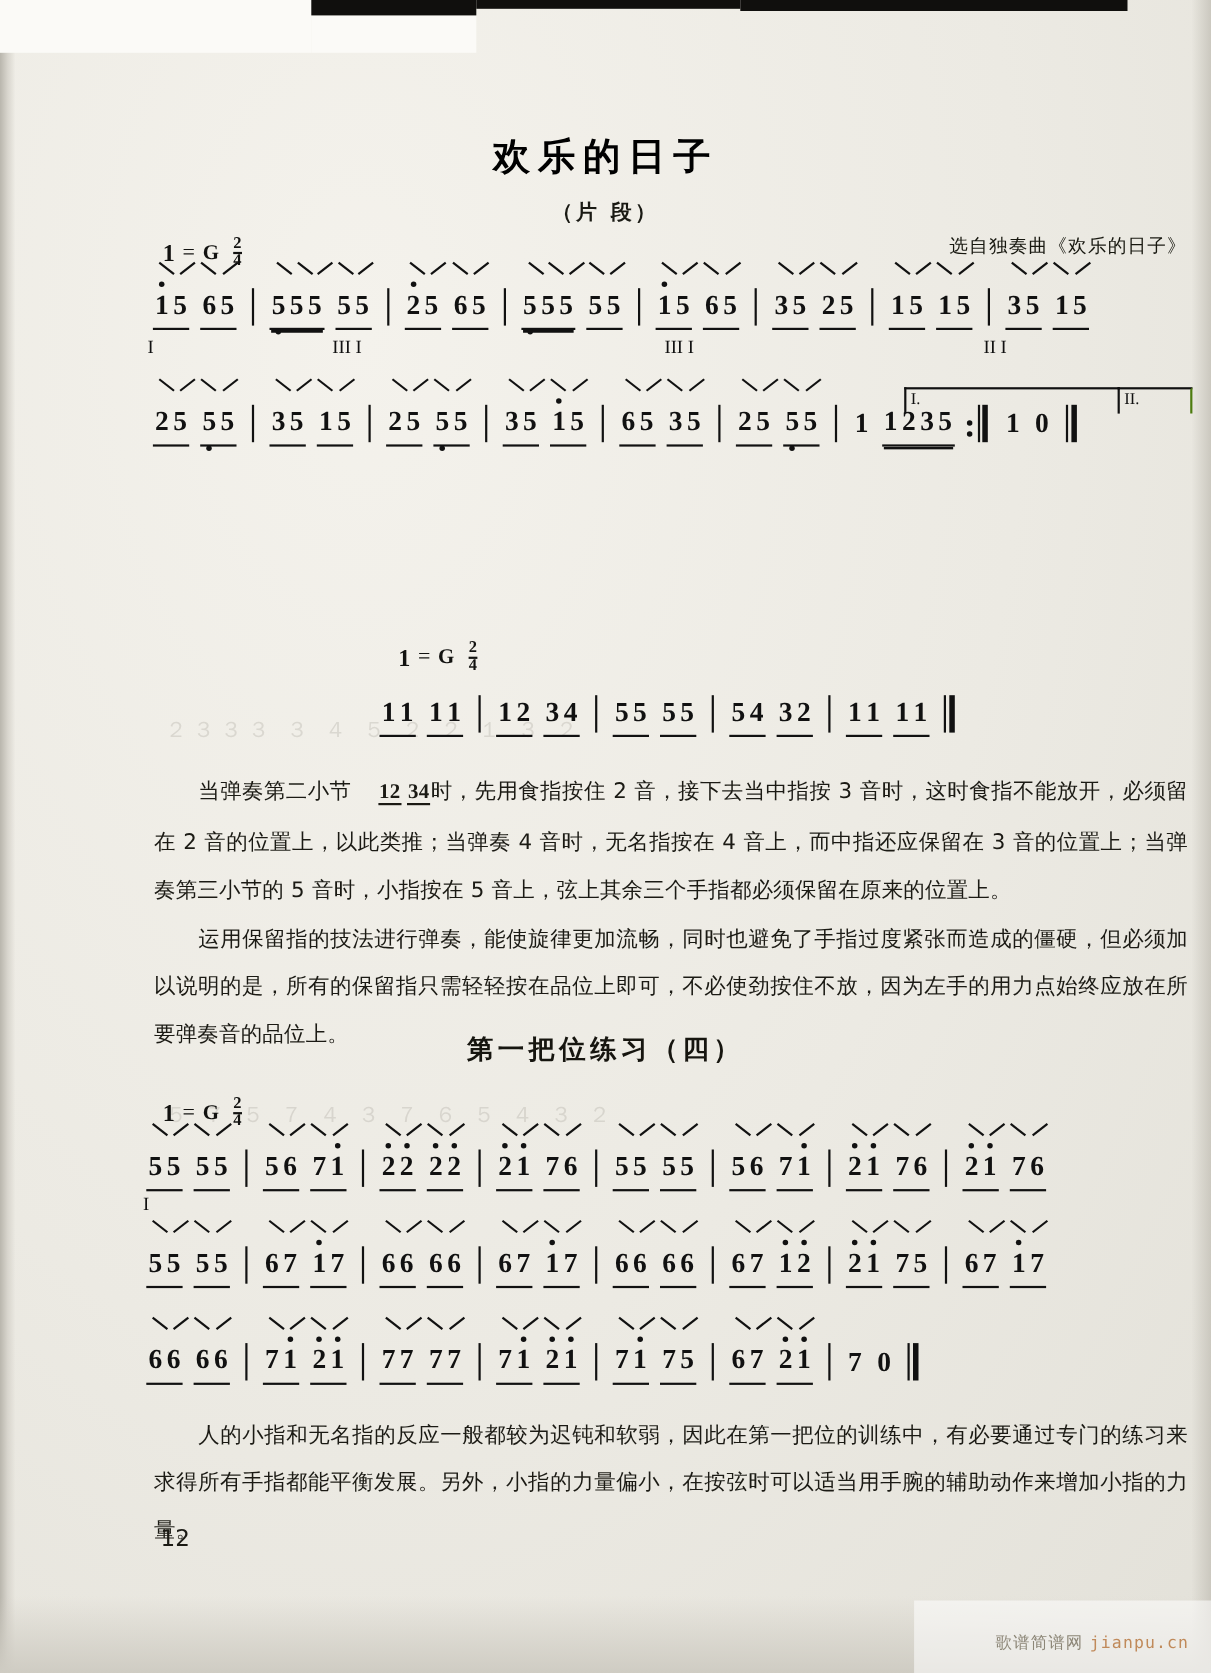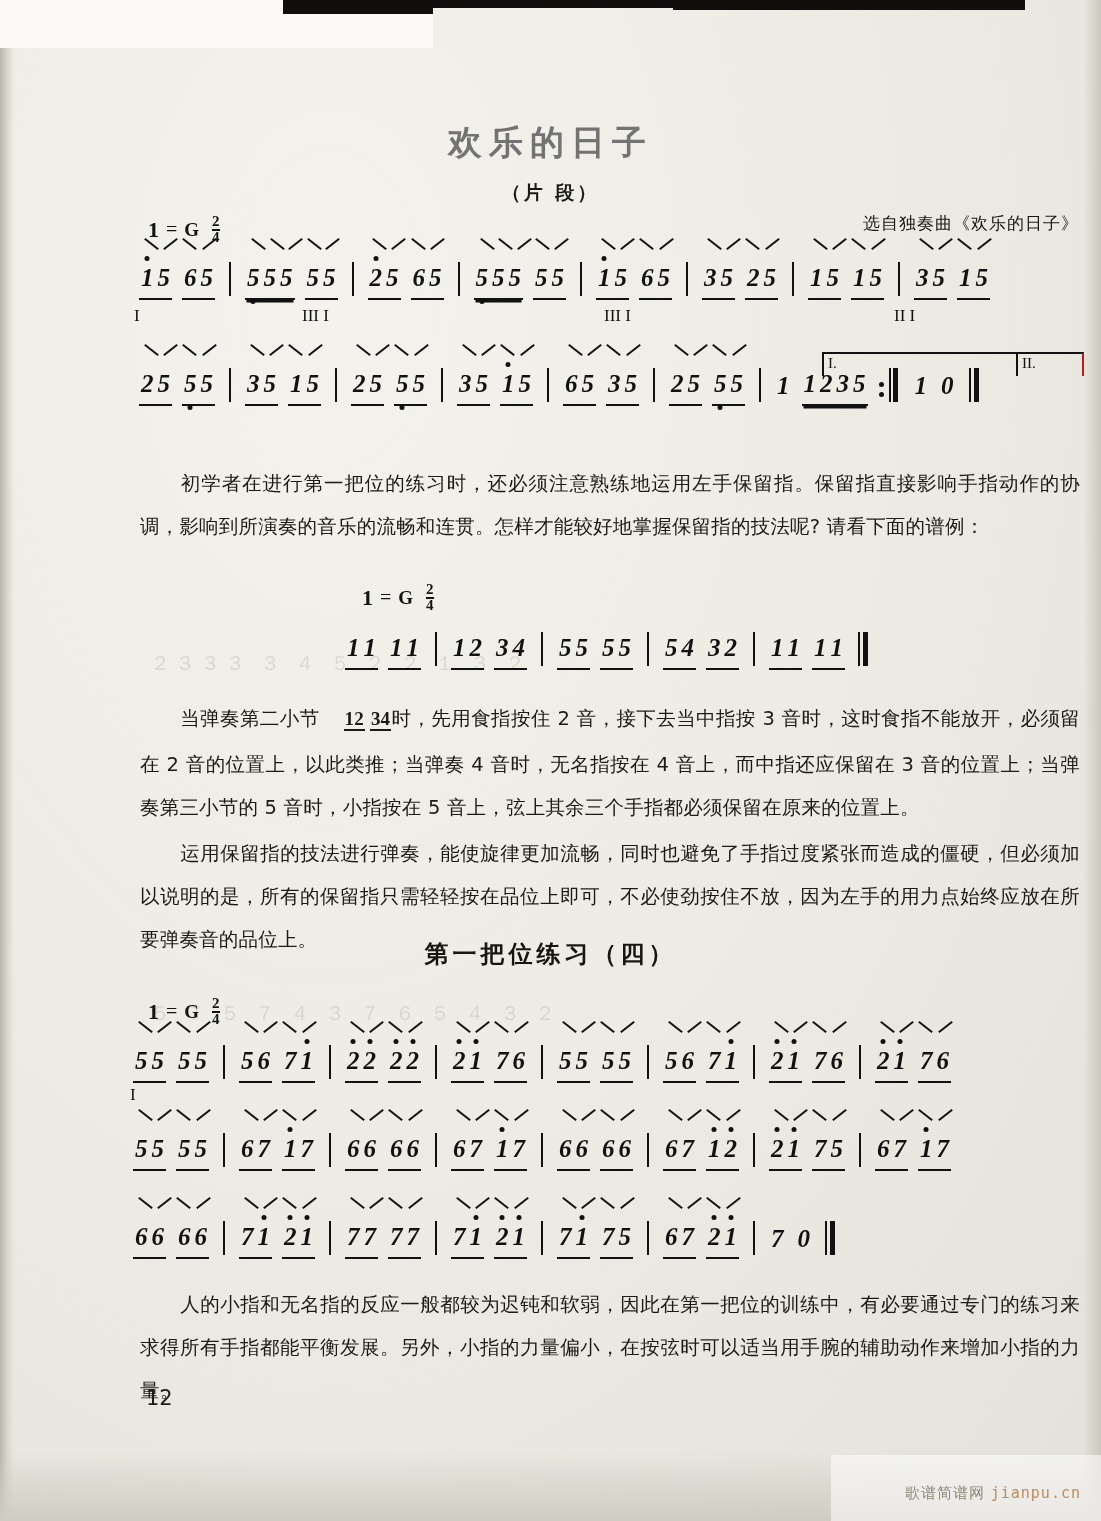--- a/index.html
+++ b/index.html
@@ -29,21 +29,21 @@
   .tb3{left:673px;width:352px;height:10px;}
   .topwhite{position:absolute;top:0;left:0;width:283px;height:48px;background:#fbfaf7;}
   .topwhite2{position:absolute;top:14px;left:283px;width:150px;height:34px;background:#fbfaf7;}
 
   .content{position:absolute;left:0;top:0;width:1101px;height:1521px;}
 
   
   .title{
     position:absolute;top:120px;left:0;width:1101px;text-align:center;
     font-family:"DejaVu Sans", sans-serif;
-    font-size:34px;font-weight:700;letter-spacing:7px;color:#737373;
+    font-size:34px;font-weight:700;letter-spacing:7px;color:#000000;
   }
   .subtitle{
     position:absolute;top:180px;left:0;width:1101px;text-align:center;
     font-family:"DejaVu Sans", sans-serif;
     font-size:19px;font-weight:600;letter-spacing:3px;color:#1a1a14;
   }
   .attribution{
     position:absolute;top:212px;right:22px;
     font-family:"DejaVu Sans", sans-serif;
     font-size:17px;letter-spacing:1px;color:#17170f;
@@ -61,21 +61,21 @@
   .keysig .keq{font-size:20px;}
   .keysig .kg{font-size:19px;font-weight:700;}
   .meter{display:inline-block;text-align:center;line-height:0.92;
     font-size:15px;font-weight:700;margin-left:6px;}
   .meter .num{display:block;}
   .meter .den{display:block;border-top:2px solid #121210;padding-top:0px;}
 
   
   .staff{position:absolute;white-space:nowrap;color:#111;
      font-family:"Liberation Serif",serif;}
-  .msr{display:inline-block;vertical-align:bottom;position:relative;font-style:italic;}
+  .msr{display:inline-block;vertical-align:bottom;position:relative;}
   .bar{display:inline-block;width:2px;height:34px;background:#111;
      vertical-align:bottom;margin:0 9px 4px 9px;}
   .grp{display:inline-block;position:relative;vertical-align:bottom;
      margin:0 5px;padding-bottom:7px;}
   .grp.u1{border-bottom:2.5px solid #111;}
   .grp.u2{border-bottom:2.5px solid #111;box-shadow:0 4px 0 -1.5px #111;}
   .n{display:inline-block;position:relative;font-size:25px;font-weight:700;
      line-height:26px;padding:0 2px;letter-spacing:0;}
   
   .n .hi{position:absolute;left:50%;transform:translateX(-50%);
@@ -95,21 +95,21 @@
   .endbar i{display:inline-block;width:2px;height:34px;background:#111;
      vertical-align:bottom;}
   .endbar i.thick{width:5px;margin-left:3px;}
   .repeat{display:inline-block;vertical-align:bottom;margin:0 0 4px 6px;position:relative;}
   .repeat .dots{display:inline-block;vertical-align:bottom;margin-right:3px;}
   .repeat .dots b{display:block;width:5px;height:5px;border-radius:50%;
      background:#111;margin:5px 0;}
   
   .volta{position:absolute;border-top:2px solid #111;height:22px;}
   .volta.l{border-left:2px solid #111;}
-  .volta.r{border-right:2px solid #b91c1c;}
+  .volta.r{border-right:2px solid #4d7c0f;}
   .volta span{position:absolute;left:4px;top:1px;font-size:15px;
      font-family:"Liberation Serif",serif;color:#111;font-style:normal;}
 
   
   .para{
     position:absolute;
     font-family:"DejaVu Sans", sans-serif;
     font-size:19.5px;line-height:43px;color:#1b1a14;
     text-align:justify;letter-spacing:0.2px;
   }
@@ -241,23 +241,20 @@
           <i class="pick up" style="left: 77.5%;"></i>
         </span></span><span class="bar"></span><span class="msr"><span class="grp"><span class="n">1</span></span><span class="grp u2"><span class="n">1</span><span class="n">2</span><span class="n">3</span><span class="n">5</span></span></span><span class="repeat"><span class="dots"><b></b><b></b></span><i class="thick" style="display: inline-block; width: 2px; height: 34px; background: rgb(17, 17, 17); vertical-align: bottom; margin-left: 2px;"></i><i class="thick" style="display: inline-block; width: 5px; height: 34px; background: rgb(17, 17, 17); vertical-align: bottom; margin-left: 2px;"></i></span><span class="msr" style="margin-left: 10px;"><span class="grp"><span class="n">1</span></span><span class="grp"><span class="n">0</span></span></span><span class="endbar"><i></i><i class="thick"></i></span></div>
 
   <div class="volta l" style="left:822px;top:352px;width:194px;">
     <span>I.</span>
   </div>
   <div class="volta l r" style="left:1016px;top:352px;width:64px;">
     <span>II.</span>
   </div>
 
-  <div class="para" style="left:140px;top:462px;width:940px;">
-    <span class="ind"></span><span>初学者在进行第一把位的练习时，还必须注意熟练地运用左手保留指。保留指直接影响手指动作的协调，影响到所演奏的音乐的流畅和连贯。怎样才能较好地掌握保留指的技法呢? 请看下面的谱例：</span>
-  </div>
 
   <div class="keysig" style="left:362px;top:583px;">
     <span class="k1">1</span>
     <span class="keq">=</span>
     <span class="kg">G</span>
     <span class="meter">
       <span class="num">2</span>
       <span class="den">4</span>
     </span>
   </div>

